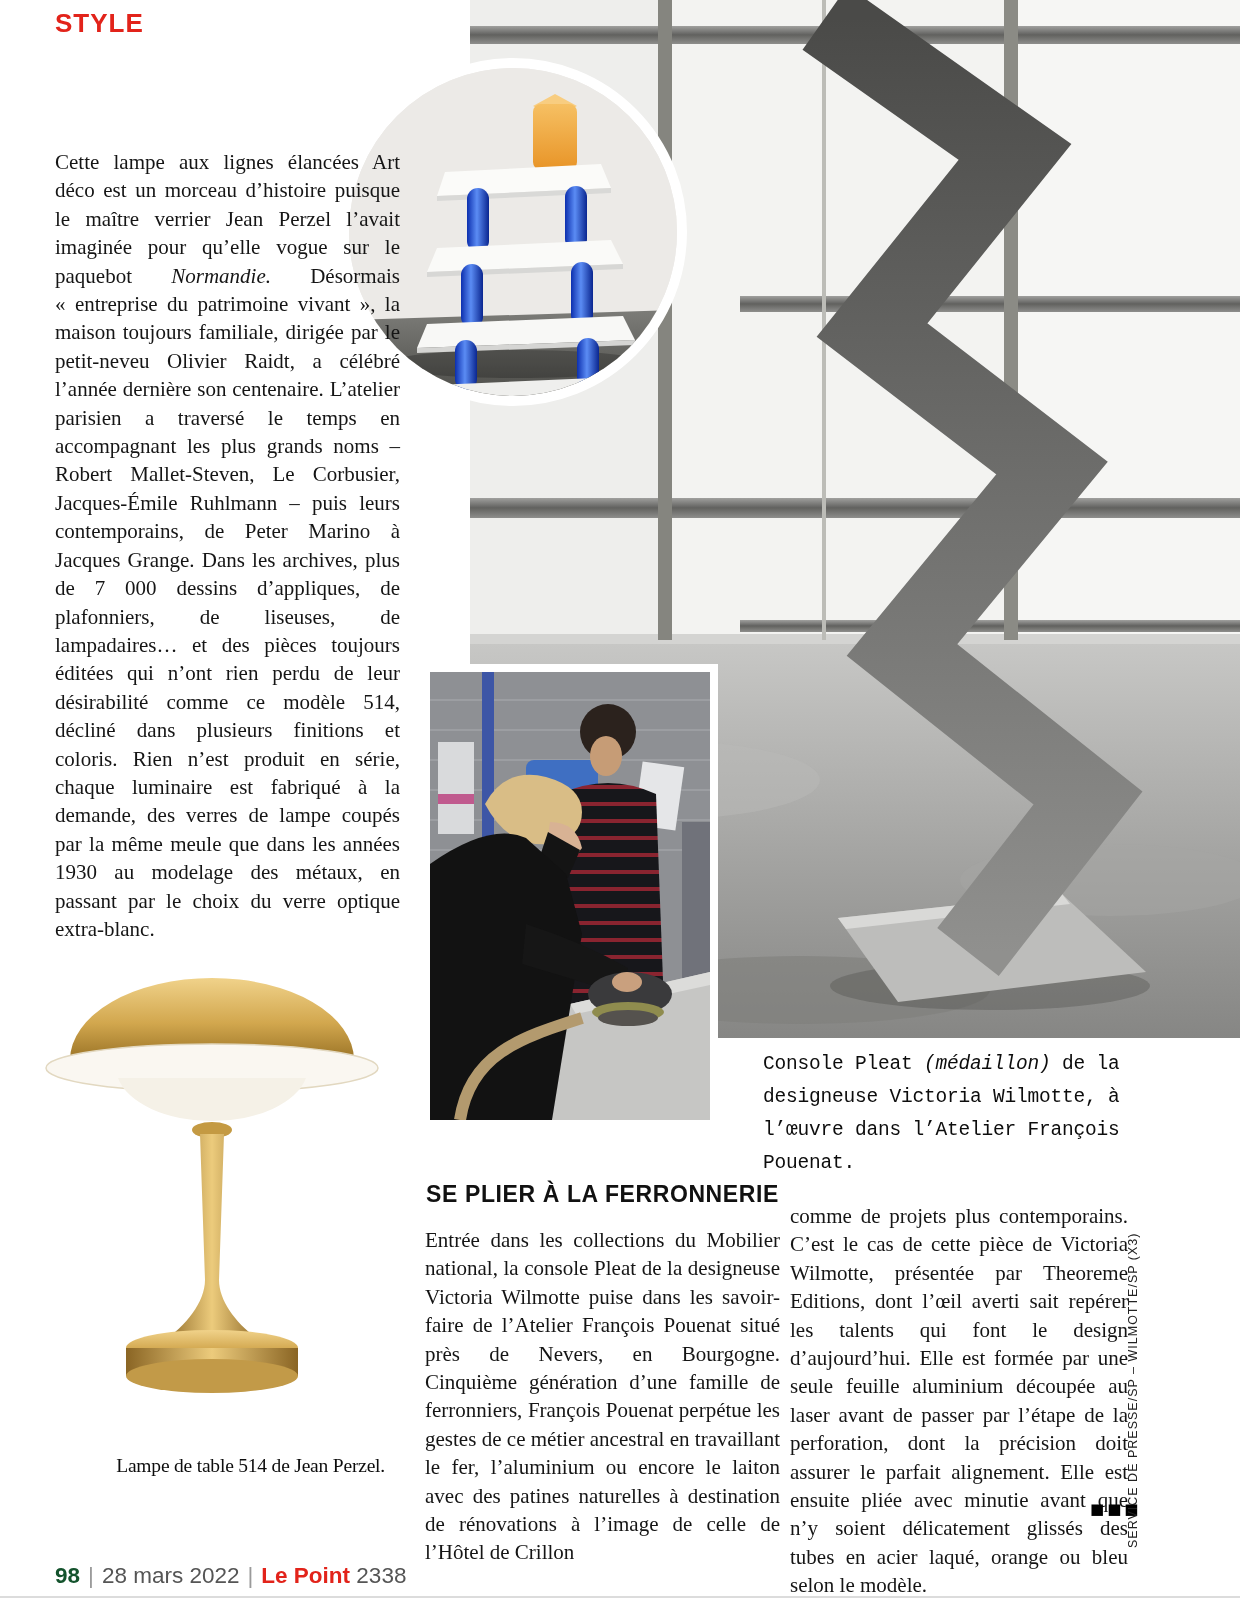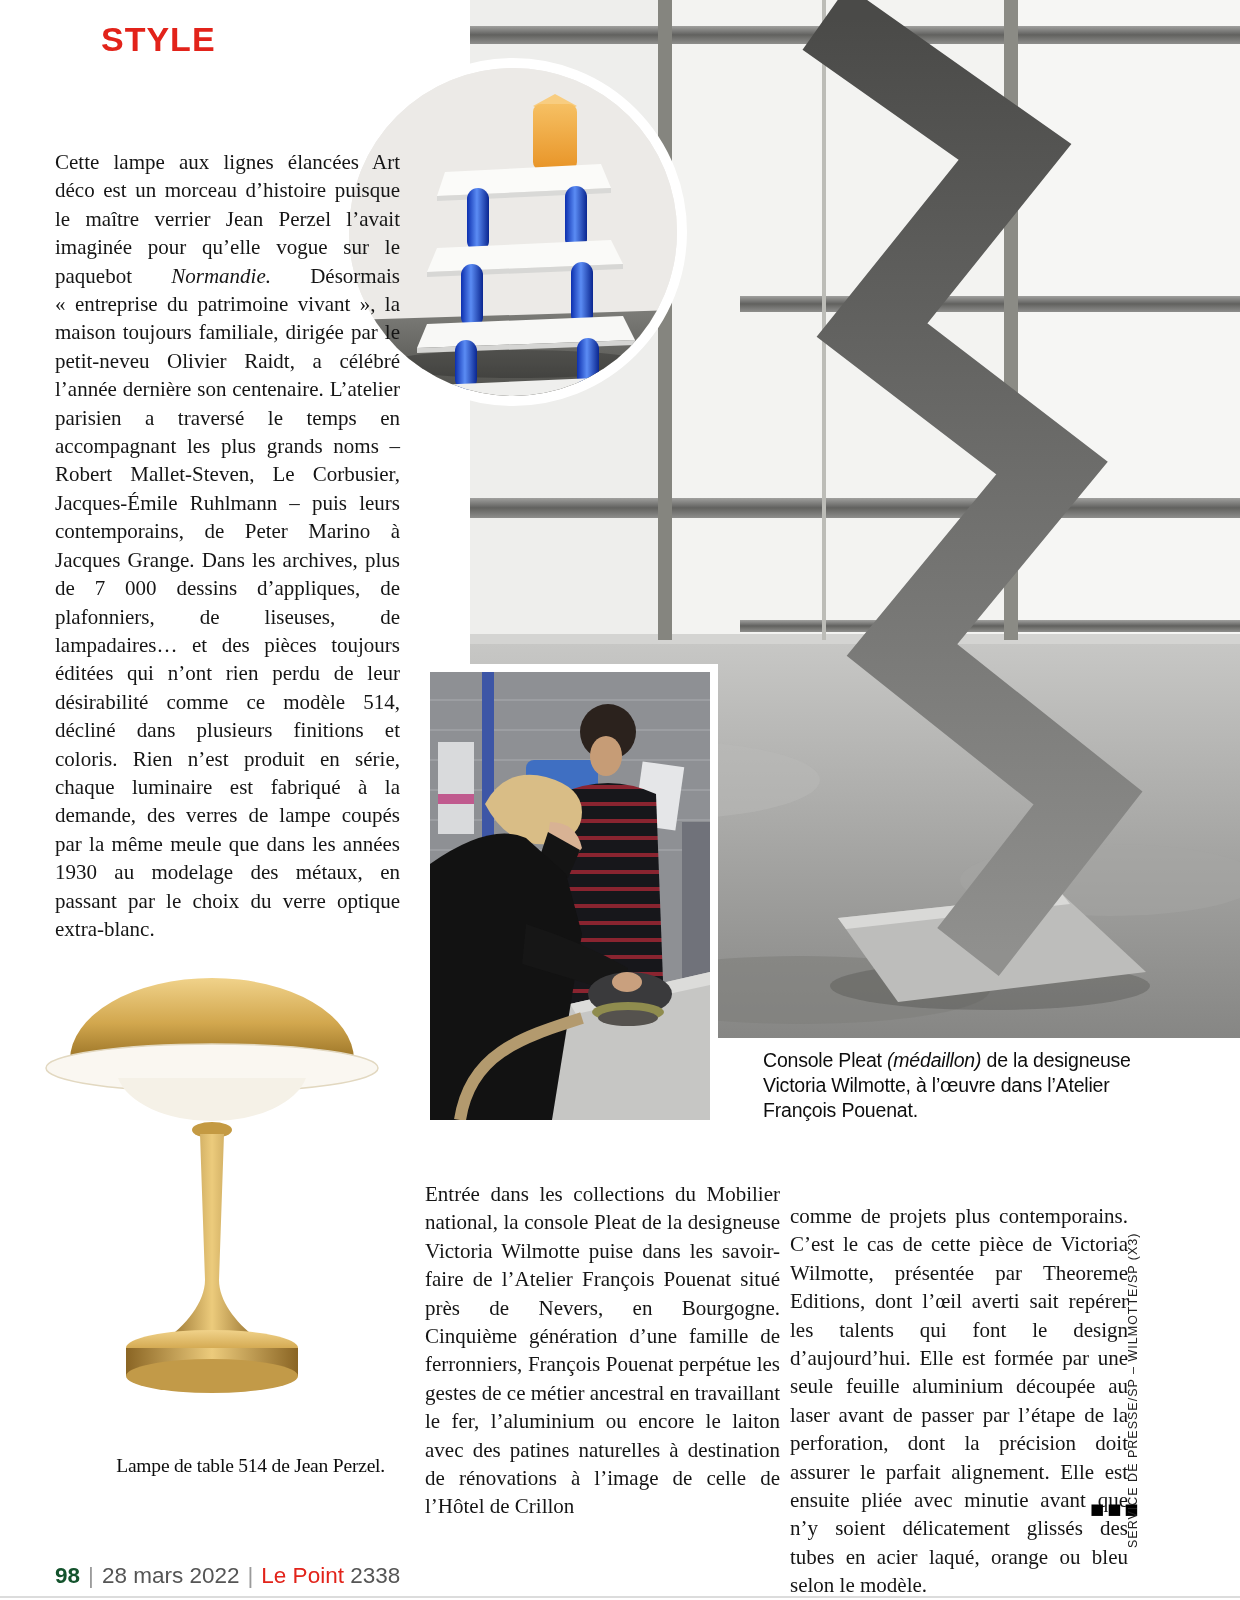--- a/index.html
+++ b/index.html
@@ -4,23 +4,23 @@
 <style>
   :root { --accent: #e2231a; }
   * { margin:0; padding:0; box-sizing:border-box; }
   html,body { background:#ffffff; }
   .page {
     position:relative; width:1240px; height:1600px; background:#fff;
     overflow:hidden; font-family:"Liberation Serif","DejaVu Serif",serif; color:#1a1a1a;
   }
 
   .section-label {
-    position:absolute; left:55px; top:20px;
+    position:absolute; left:55px; top:8px;
     font-family:"Liberation Sans","DejaVu Sans",sans-serif;
-    font-weight:bold; font-size:34px; letter-spacing:1px; color:var(--accent);margin-left:46px;
+    font-weight:bold; font-size:26px; letter-spacing:1px; color:var(--accent);
   }
 
   
   .col-a1 { position:absolute; left:55px; top:148px; width:345px; }
   .a-head {
     font-family:"Liberation Sans","DejaVu Sans",sans-serif;
     font-weight:bold; font-size:23px; line-height:28px; letter-spacing:.6px;
     text-align:center; color:#111; margin-bottom:22px;
   }
   .body-serif {
@@ -41,22 +41,22 @@
 
   
   .atelier {
     position:absolute; left:422px; top:664px; width:296px; height:464px;
     border:8px solid #fff; background:#8e9094; overflow:hidden;
   }
 
   
   .photo-caption {
     position:absolute; left:763px; top:1048px; width:420px;
-    font-family:Liberation Sans, sans-serif;
-    font-size:19.5px; line-height:25px; color:#0d0d0d; letter-spacing:-0.2px;
+    font-family:Liberation Mono, monospace;
+    font-size:19.5px; line-height:33px; color:#0d0d0d; letter-spacing:-0.2px;
   }
   .photo-caption .it { font-style:italic; }
   .lamp-caption {
     position:absolute; left:40px; top:1455px; width:345px; text-align:right;
     font-family:Liberation Serif, serif;
     font-size:19.5px; color:#0d0d0d; letter-spacing:-0.2px;
   }
 
   
   .lamp { position:absolute; left:40px; top:950px; width:345px; height:470px; background:#fff; }
@@ -76,21 +76,21 @@
     position:absolute; left:1126px; top:1548px; transform:rotate(-90deg); transform-origin:0 0;
     font-family:"Liberation Sans","DejaVu Sans",sans-serif;
     font-size:12.5px; letter-spacing:1px; color:#222; white-space:nowrap;
   }
   .footer {
     position:absolute; left:55px; top:1563px;
     font-family:"Liberation Sans","DejaVu Sans",sans-serif; font-size:22.5px; color:#555;
   }
   .footer .num { font-weight:bold; color:#14532d; }
   .footer .sep { color:#9a9a9a; padding:0 8px; font-weight:normal; }
-  .footer .mag { color:var(--accent); font-weight:normal;text-align:center; }
+  .footer .mag { color:var(--accent); font-weight:bold;text-align:center; }
   .bottom-rule { position:absolute; left:0; top:1596px; width:1240px; height:2px; background:#dcdcdc; }
 </style>
 </head>
 <body>
 
 <div class="page">
 
   <div class="main-photo">
     <svg width="770" height="1038" viewBox="0 0 770 1038">
       <defs>
@@ -242,20 +242,21 @@
       <rect x="86" y="398" width="172" height="28" fill="url(#gstem)"></rect>
       <path d="M86,426 A86,18 0 0 0 258,426 L258,426 A86,18 0 0 1 86,426 Z" fill="#a57f30"></path>
       <ellipse cx="172" cy="426" rx="86" ry="17" fill="#c29a48"></ellipse>
     </svg>
   </div>
   <div class="lamp-caption">Lampe de table 514 de Jean Perzel.</div>
 
   <div class="photo-caption"><span>Console Pleat </span><span class="it">(médaillon)</span><span> de la designeuse Victoria Wilmotte, à l’œuvre dans l’Atelier François Pouenat.</span></div>
 
   <div class="col-b1">
+    <div class="a-head">SE PLIER À LA FERRONNERIE</div>
     <p class="body-serif">Entrée dans les collections du Mobilier national, la console Pleat de la designeuse Victoria Wilmotte puise dans les savoir-faire de l’Atelier François Pouenat situé près de Nevers, en Bourgogne. Cinquième génération d’une famille de ferronniers, François Pouenat perpétue les gestes de ce métier ancestral en travaillant le fer, l’aluminium ou encore le laiton avec des patines naturelles à destination de rénovations à l’image de celle de l’Hôtel de Crillon</p>
   </div>
   <div class="col-b2">
     <p class="body-serif">comme de projets plus contemporains. C’est le cas de cette pièce de Victoria Wilmotte, présentée par Theoreme Editions, dont l’œil averti sait repérer les talents qui font le design d’aujourd’hui. Elle est formée par une seule feuille aluminium découpée au laser avant de passer par l’étape de la perforation, dont la précision doit assurer le parfait alignement. Elle est ensuite pliée avec minutie avant que n’y soient délicatement glissés des tubes en acier laqué, orange ou bleu selon le modèle.</p>
     <div class="site-link">theoremeeditions.com</div>
   </div>
   <div class="end-marker">■■■</div>
 
   <div class="credit">SERVICE DE PRESSE/SP – WILMOTTE/SP (X3)</div>
 

